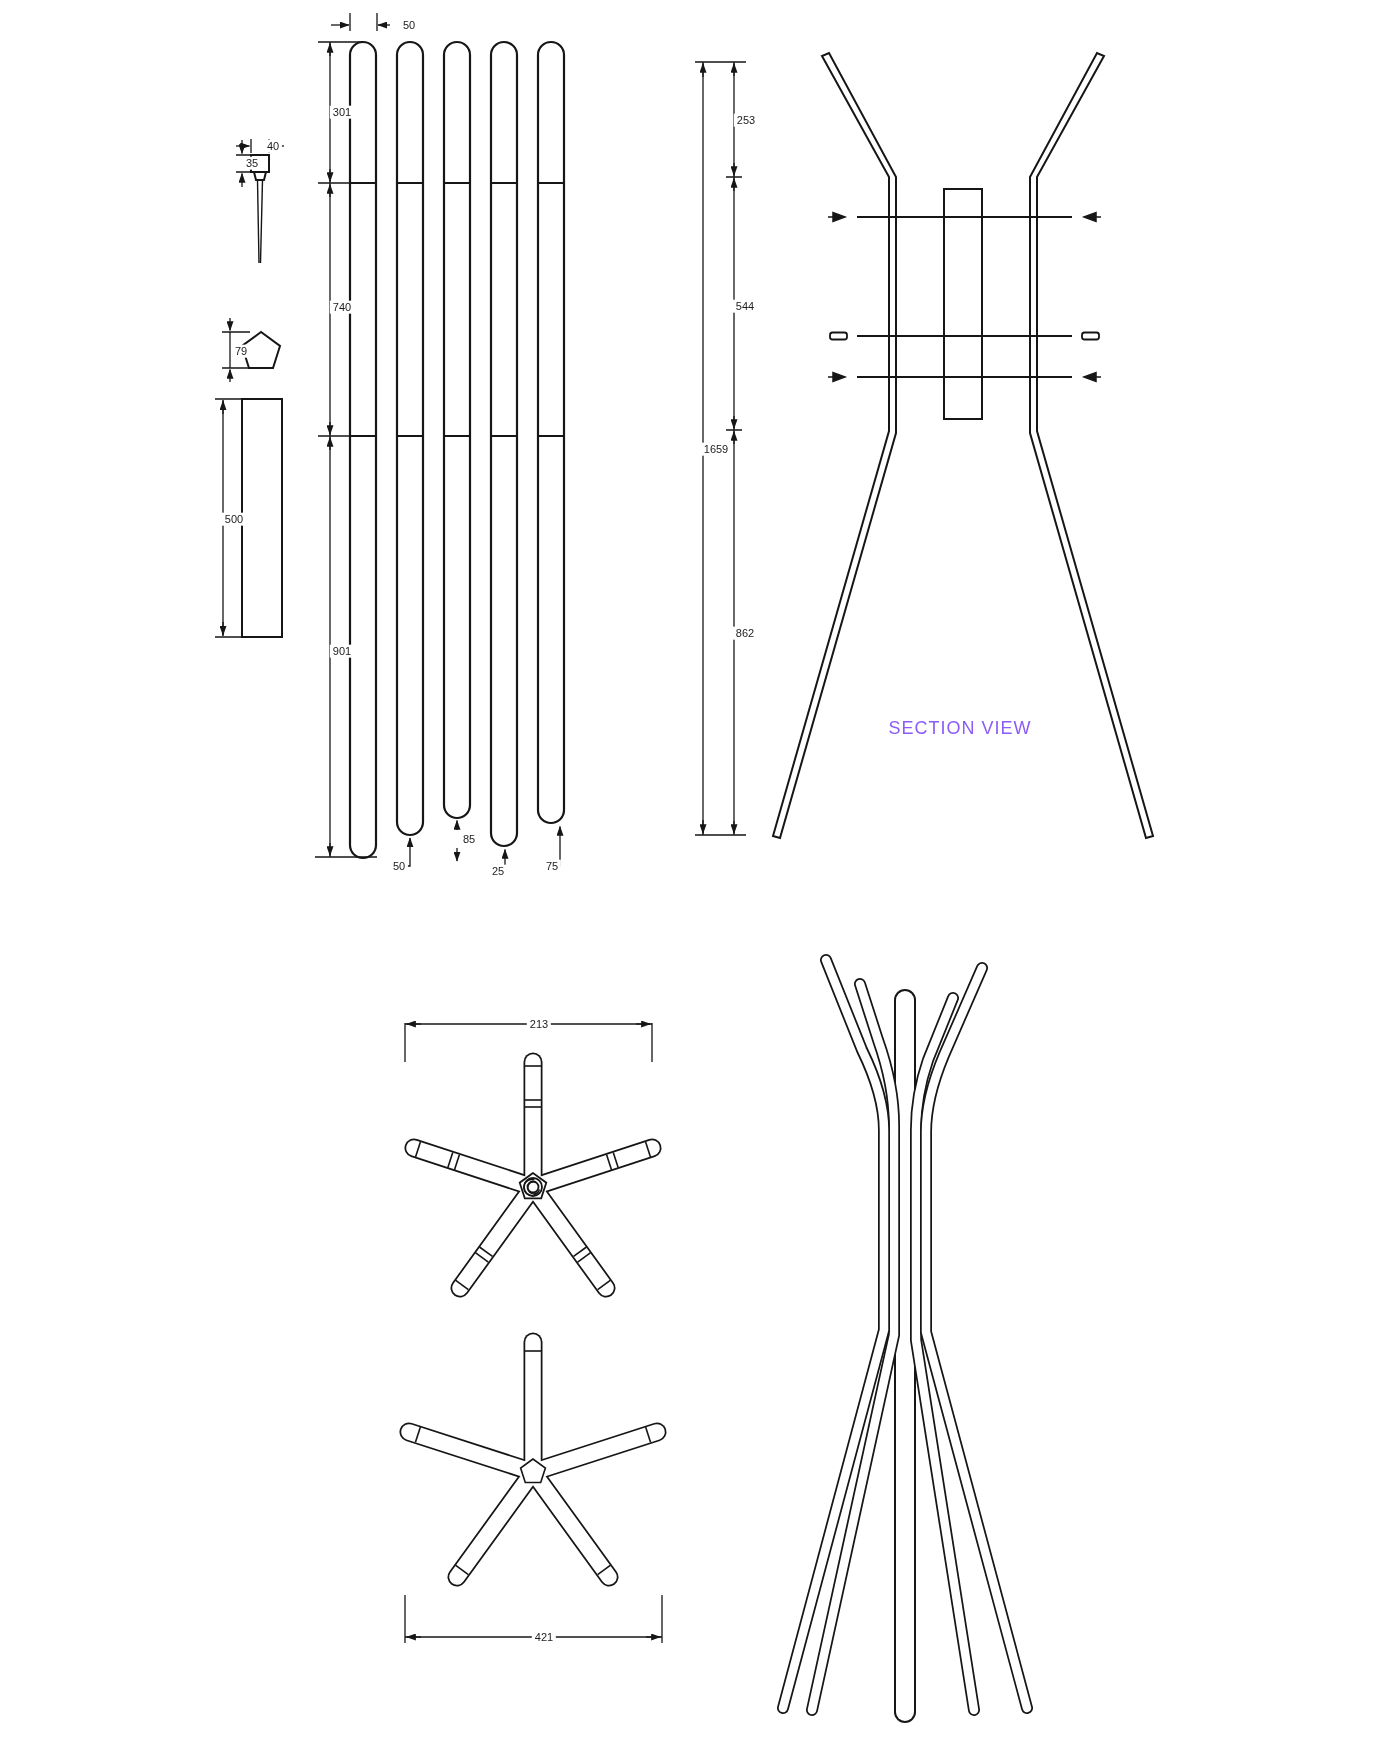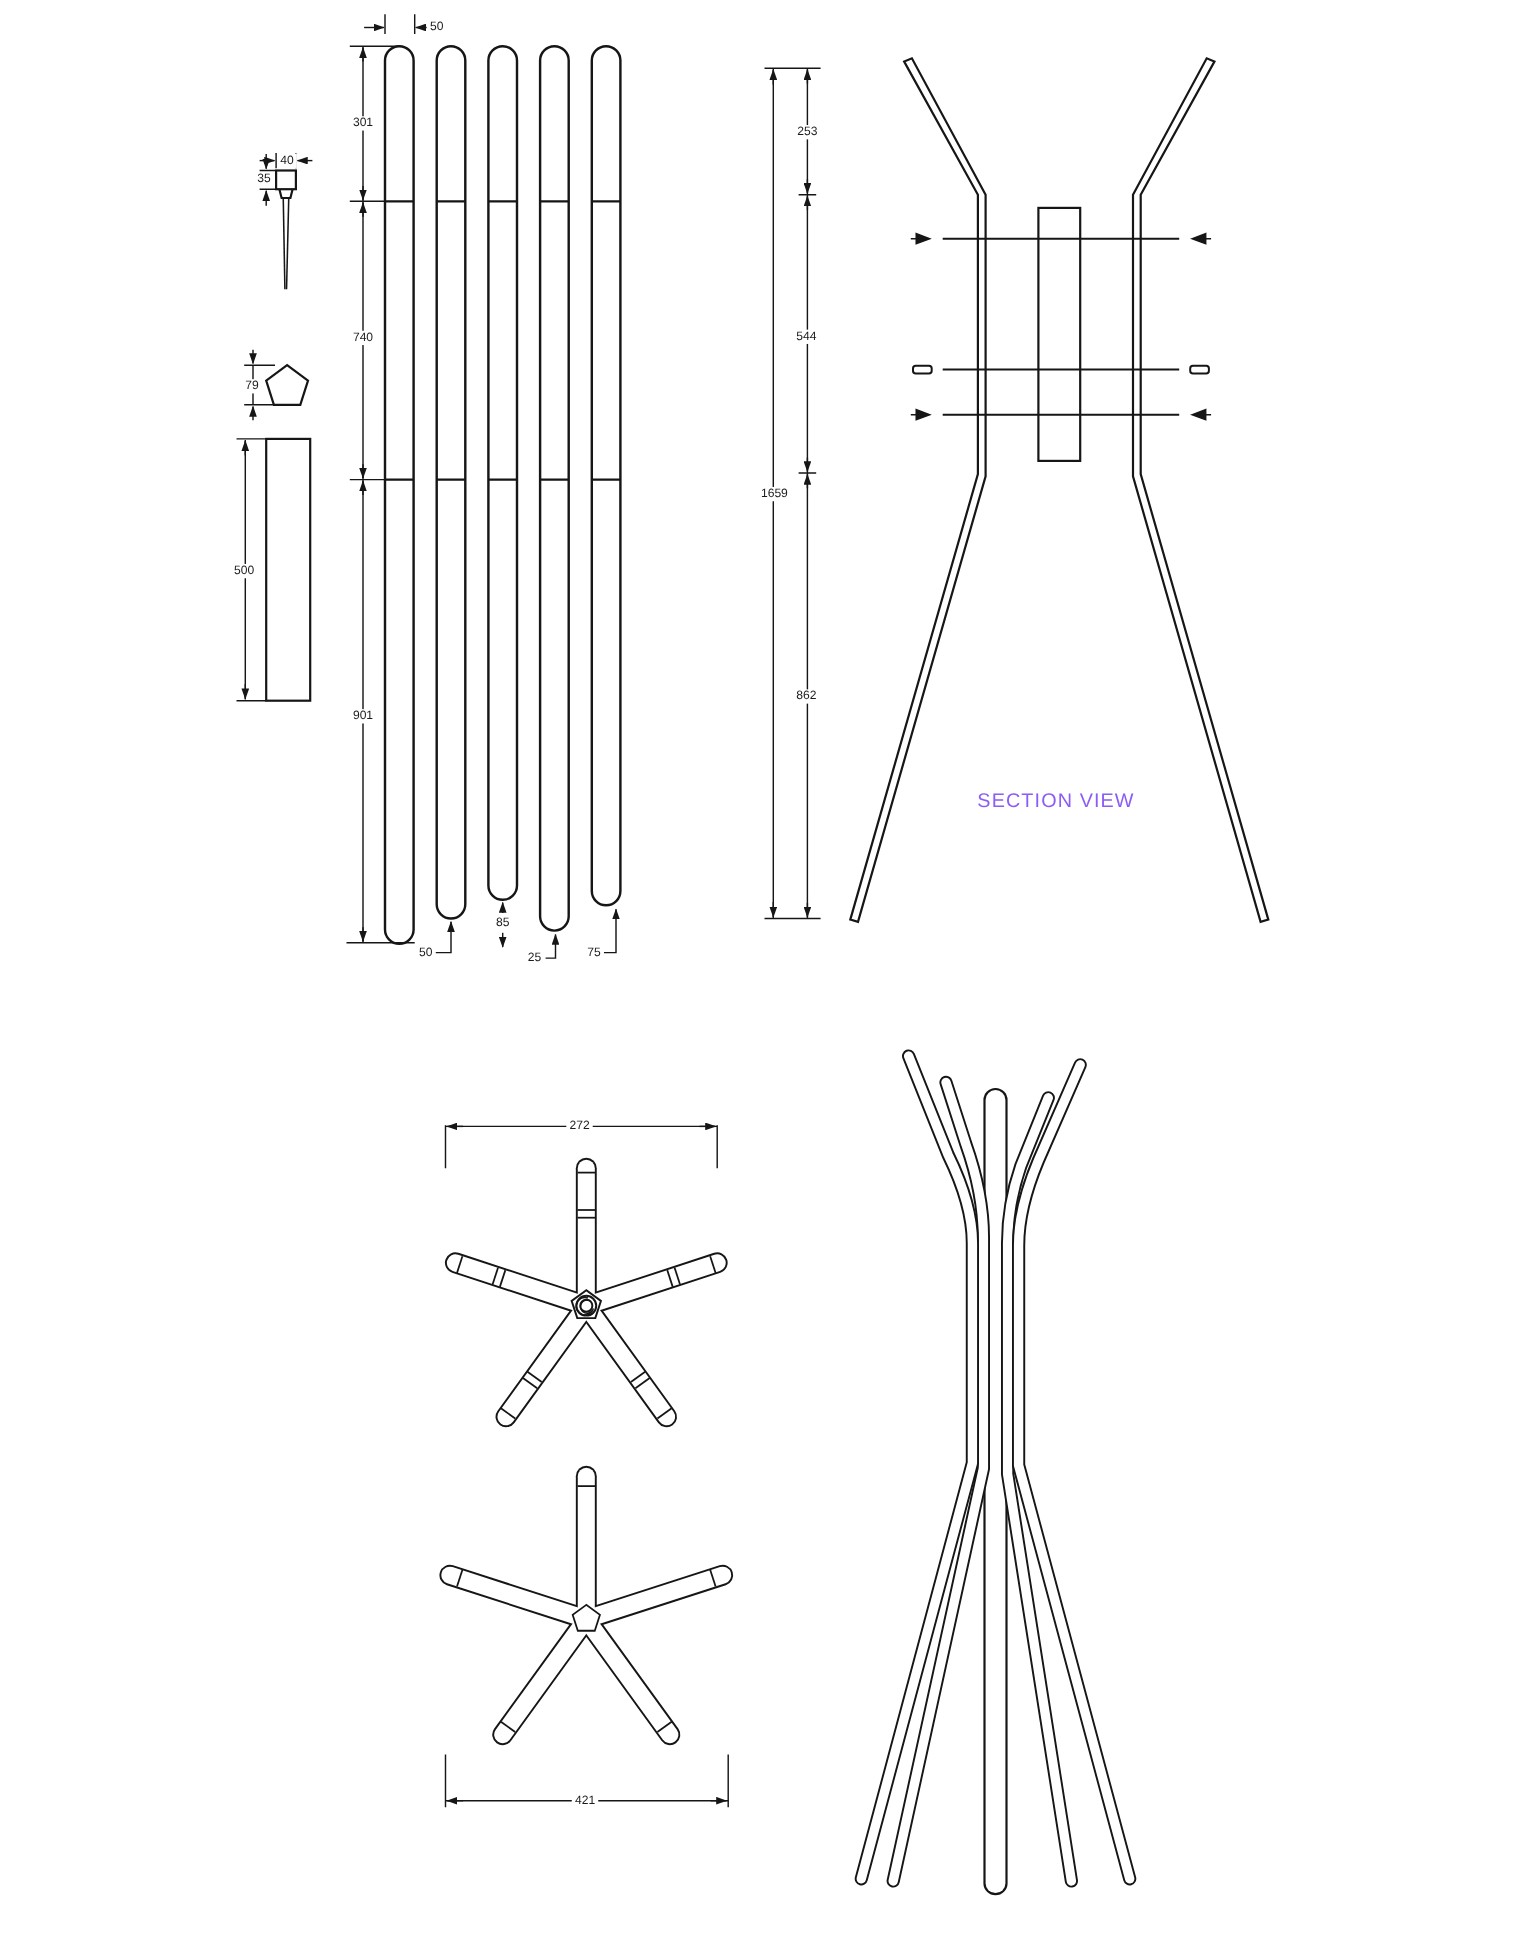--- a/index.html
+++ b/index.html
@@ -1,20 +1,20 @@
 <!DOCTYPE html>
 <html><head>
 <meta charset="utf-8">
 <style>
   html,body{margin:0;padding:0;background:#fff;}
   .sheet{position:relative;width:1382px;height:1759px;background:#fff;overflow:hidden;
          font-family:"Liberation Sans", sans-serif;}
   svg{position:absolute;left:0;top:0;}
   .lbl{position:absolute;transform:translate(-50%,-50%);background:#fff;padding:0 3px;
-       font-size:11px;color:#1c1c1c;white-space:nowrap;line-height:1.15;}
+       font-size:11px;color:#1c1c1c;white-space:nowrap;line-height:1.15;margin-left:12px;}
   .caption{position:absolute;transform:translate(-50%,-50%);font-size:18px;
        letter-spacing:1px;color:#8b5cf6;background:transparent;white-space:nowrap;}
 </style>
 </head>
 <body>
 
 <div class="sheet">
 
 <svg width="1382" height="1759" viewBox="0 0 1382 1759">
   <defs>
@@ -245,16 +245,16 @@
 <div class="lbl" style="left:457px;top:839px">85</div>
 <div class="lbl" style="left:486px;top:871px">25</div>
 <div class="lbl" style="left:540px;top:866px">75</div>
 
 <div class="lbl" style="left:734px;top:120px">253</div>
 <div class="lbl" style="left:733px;top:306px">544</div>
 <div class="lbl" style="left:704px;top:449px">1659</div>
 <div class="lbl" style="left:733px;top:633px">862</div>
 <div class="caption" style="left:960px;top:728px">SECTION VIEW</div>
 
-<div class="lbl" style="left:527px;top:1024px">272</div>
+<div class="lbl" style="left:527px;top:1024px">213</div>
 <div class="lbl" style="left:532px;top:1637px">421</div>
 
 </div>
 
 </body></html>

